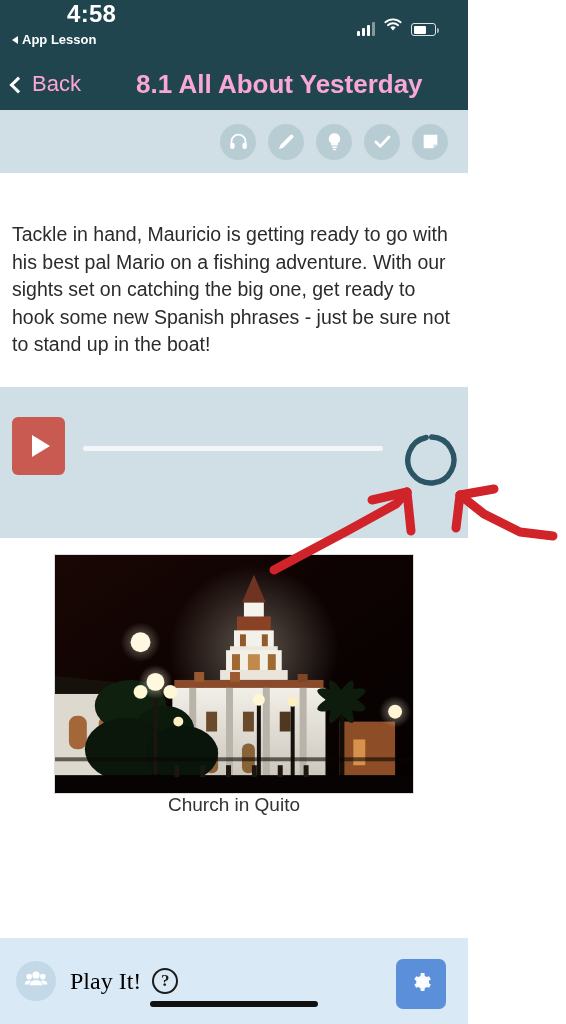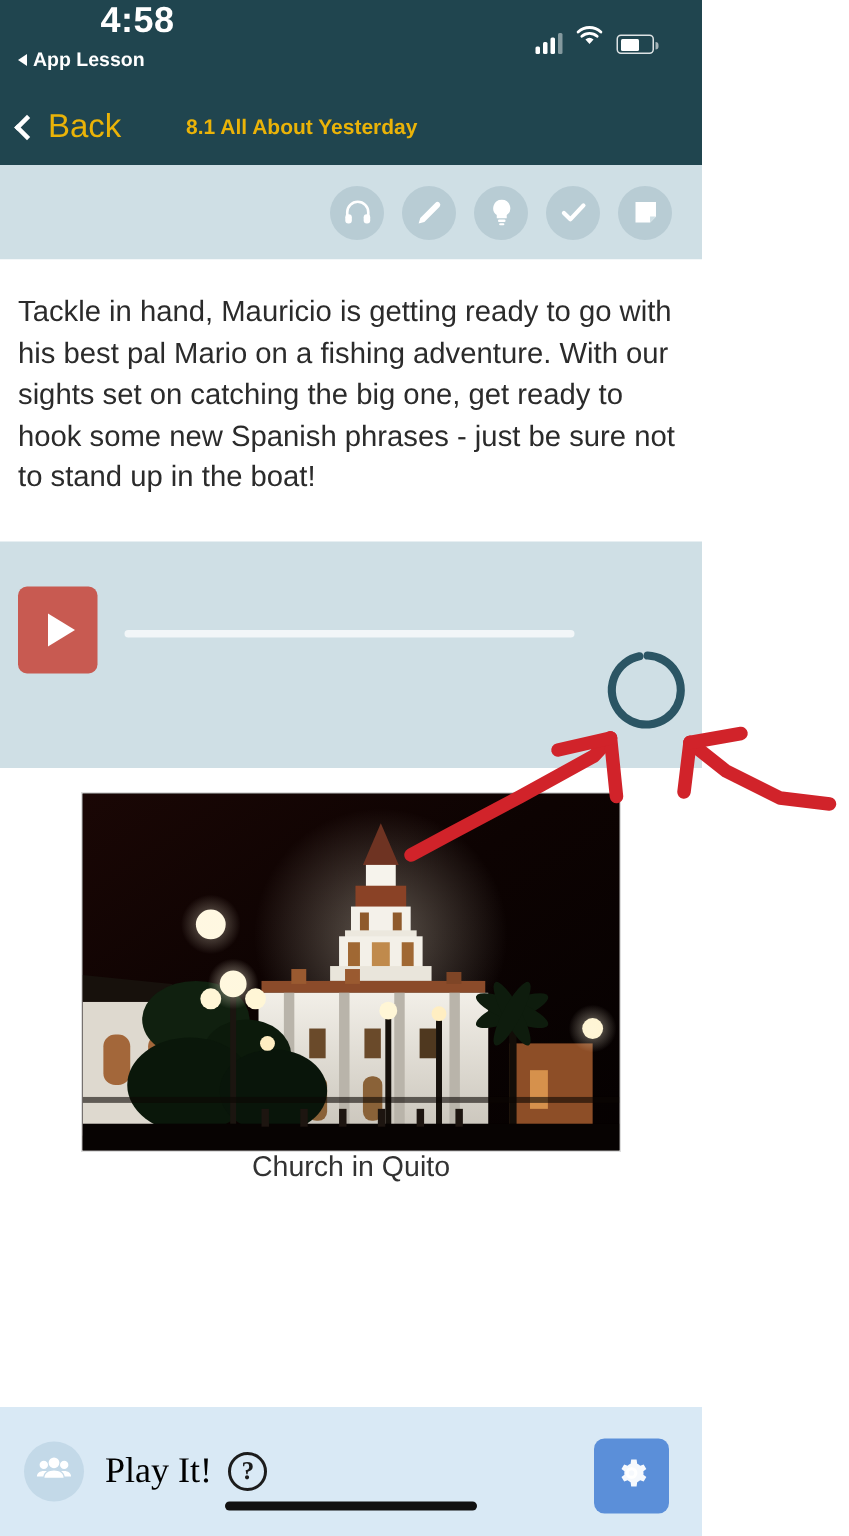--- a/index.html
+++ b/index.html
@@ -91,43 +91,43 @@
     width: 62%;
     background: #ffffff;
     border-radius: 1px;
   }
 
   
   .navbar {
     position: relative;
     height: 52px;
     background: #20454f;
-    color: #eab308;
+    color: #f9a8d4;
     display: flex;
     align-items: center;
   }
   .nav-back {
     display: flex;
     align-items: center;
     gap: 8px;
     margin-left: 12px;
     cursor: pointer;
   }
   .chev {
     width: 12px; height: 12px;
     border-left: 3px solid #ffffff;
     border-bottom: 3px solid #ffffff;
     transform: rotate(45deg);
     margin-top: 1px;
   }
   .nav-back-label { font-size: 22px; font-weight: 500; }
   .nav-title {
     position: absolute;
-    left: 124px;
-    font-size: 14px;
+    left: 136px;
+    font-size: 26px;
     font-weight: bold;
     white-space: nowrap;
   }
 
   
   .toolbar {
     height: 63px;
     background: #cfdfe5;
     display: flex;
     align-items: center;
@@ -143,20 +143,21 @@
     align-items: center;
     justify-content: center;
     cursor: pointer;
   }
   .tb-btn svg { display: block; }
 
   
   .intro {
     background: #ffffff;
     padding: 22px 17px 28px 12px;
+    margin-top: 26px;
   }
   .intro p {
     font-size: 19.5px;
     line-height: 27.5px;
     color: #2b2b2b;
   }
 
   
   .audio-head {
     background: #2b5b6b;

